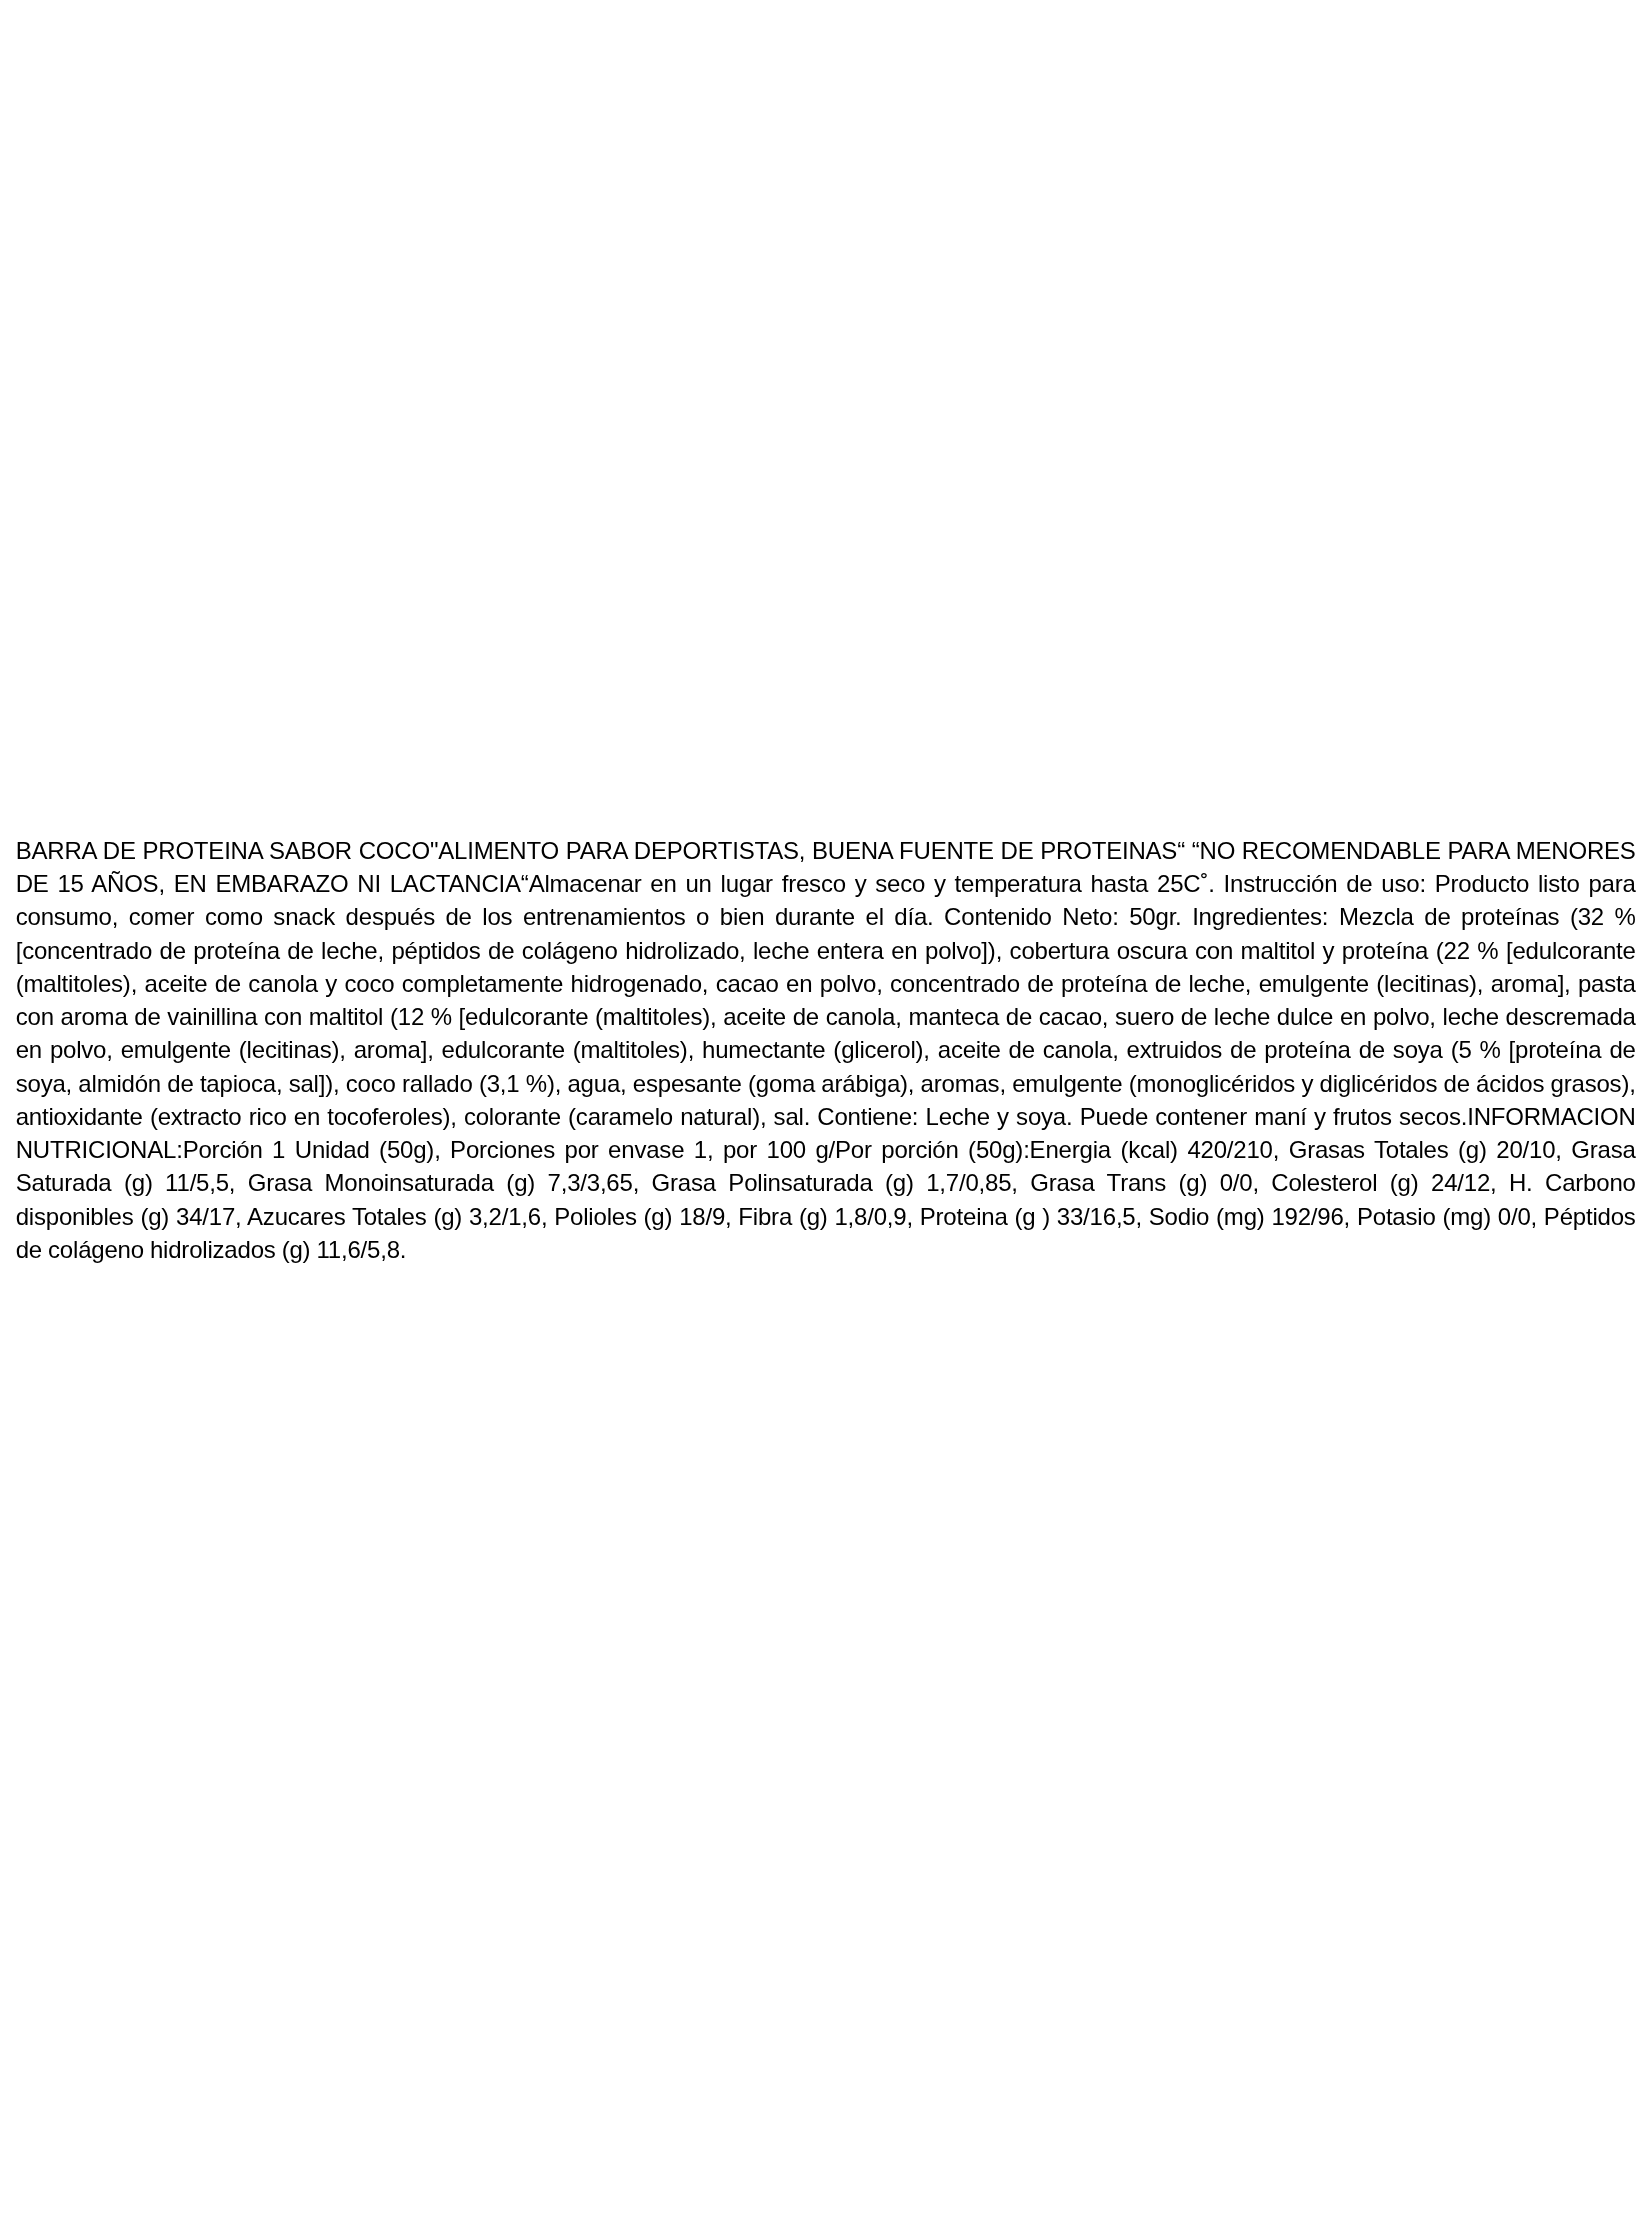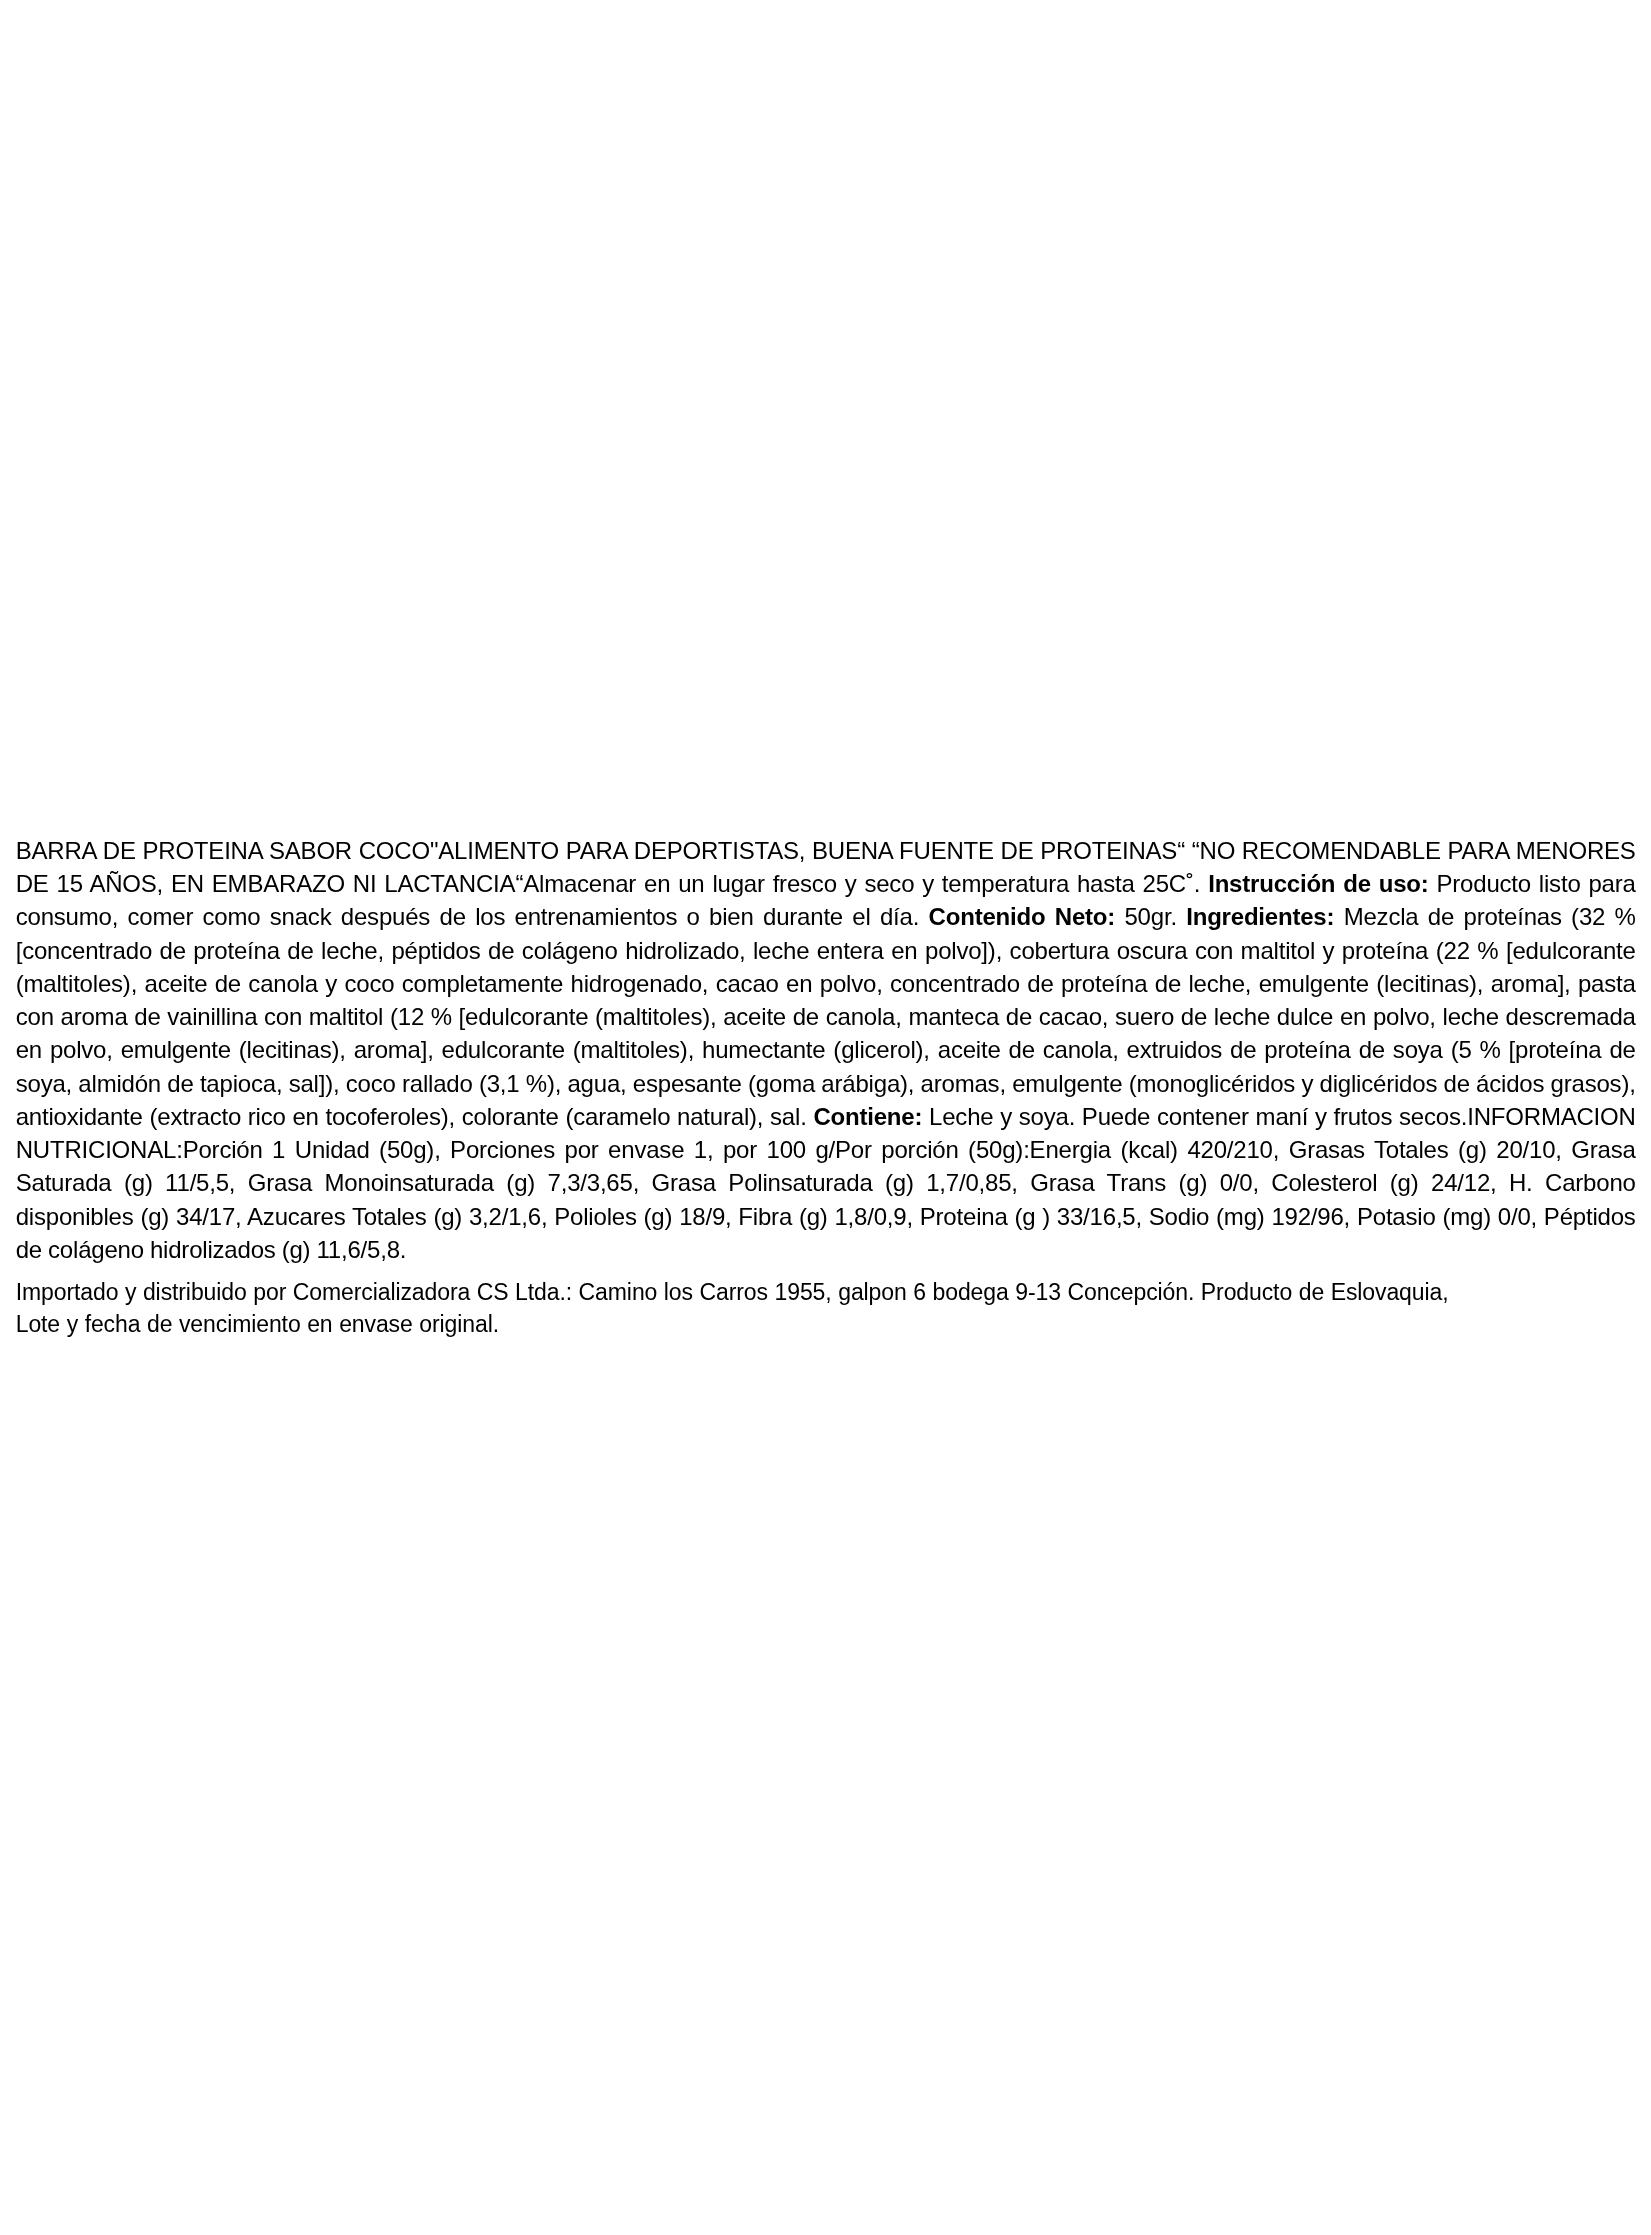--- a/index.html
+++ b/index.html
@@ -28,37 +28,36 @@
     text-justify: inter-word;
     letter-spacing: -0.1px;
     margin: 0 0 0 0;
     word-spacing: -0.4px;
   }
   .para.heading {
     font-size: 24px;
     letter-spacing: -0.2px;
   }
   b, .b {
-    font-weight: bold;
+    font-weight: normal;
   }
   .footer {
     margin-top: 11.4px;
     text-align: left;
     word-spacing: 0.3px;
   }
   .footer .line2 {
     display: block;
   }
   .nojust {
     text-align: left;
   }
 </style>
 </head>
 <body>
 
 <div class="label-block">
 
   <p class="para heading"><span>BARRA DE PROTEINA SABOR COCO</span><span>"ALIMENTO PARA DEPORTISTAS, BUENA FUENTE DE PROTEINAS“</span> <span>“NO RECOMENDABLE PARA MENORES DE 15 AÑOS, EN EMBARAZO NI LACTANCIA“</span><span>Almacenar en un lugar fresco y seco y temperatura hasta 25C˚.</span> <b>Instrucción de uso:</b> <span>Producto listo para consumo, comer como snack después de los entrenamientos o bien durante el día.</span> <b>Contenido Neto:</b> <span>50gr.</span> <b>Ingredientes:</b> <span>Mezcla de proteínas (32 % [concentrado de proteína de leche, péptidos de colágeno hidrolizado, leche entera en polvo]), cobertura oscura con maltitol y proteína (22 % [edulcorante (maltitoles), aceite de canola y coco completamente hidrogenado, cacao en polvo, concentrado de proteína de leche, emulgente (lecitinas), aroma], pasta con aroma de vainillina con maltitol (12 % [edulcorante (maltitoles), aceite de canola, manteca de cacao, suero de leche dulce en polvo, leche descremada en polvo, emulgente (lecitinas), aroma], edulcorante (maltitoles), humectante (glicerol), aceite de canola, extruidos de proteína de soya (5 % [proteína de soya, almidón de tapioca, sal]), coco rallado (3,1 %), agua, espesante (goma arábiga), aromas, emulgente (monoglicéridos y diglicéridos de ácidos grasos), antioxidante (extracto rico en tocoferoles), colorante (caramelo natural), sal.</span> <b>Contiene:</b> <span>Leche y soya. Puede contener maní y frutos secos.</span><span>INFORMACION NUTRICIONAL:</span><span>Porción 1 Unidad (50g), Porciones por envase 1, por 100 g/Por porción (50g):</span><span>Energia (kcal) 420/210, Grasas Totales (g) 20/10, Grasa Saturada (g) 11/5,5, Grasa Monoinsaturada (g) 7,3/3,65, Grasa Polinsaturada (g) 1,7/0,85, Grasa Trans (g) 0/0, Colesterol (g) 24/12, H. Carbono disponibles (g) 34/17, Azucares Totales (g) 3,2/1,6, Polioles (g) 18/9, Fibra (g) 1,8/0,9, Proteina (g ) 33/16,5, Sodio (mg) 192/96, Potasio (mg) 0/0, Péptidos de colágeno hidrolizados (g) 11,6/5,8.</span></p>
 
-  <p class="para footer nojust"><span>Importado y distribuido por Comercializadora CS Ltda.: Camino los Carros 1955, galpon 6 bodega 9-13 Concepción. Producto de Eslovaquia,</span><span class="line2">Lote y fecha de vencimiento en envase original.</span></p>
 
 </div>
 
 
 </body></html>

